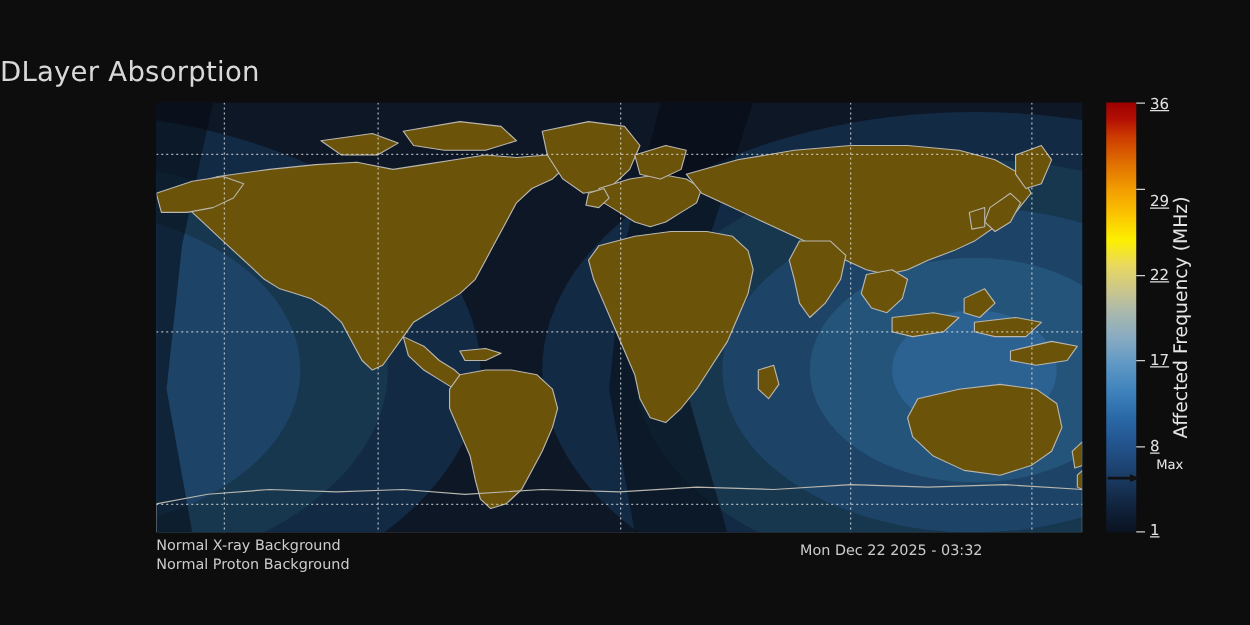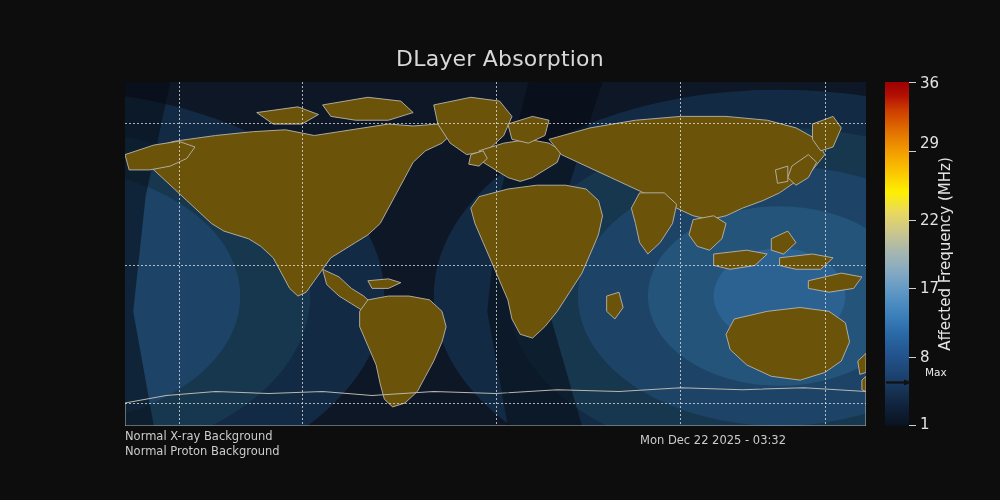--- a/index.html
+++ b/index.html
@@ -8,21 +8,21 @@
     width:1000px;height:500px;
     background:#0d0d0d;
     font-family:"DejaVu Sans","Liberation Sans",sans-serif;
     overflow:hidden;position:relative;
   }
   #app{position:absolute;inset:0;}
 
   
   .title{
     position:absolute;left:0;top:46px;width:1000px;
-    text-align:center;color:#d8d8d8;font-size:22px;letter-spacing:.2px;
+    text-align:left;color:#d8d8d8;font-size:22px;letter-spacing:.2px;
   }
 
   
   .map-frame{
     position:absolute;left:125px;top:82px;width:741px;height:344px;
     background:#0e1726;overflow:hidden;
   }
   .map-inner{position:absolute;inset:0;}
   .map-svg{position:absolute;left:0;top:0;width:741px;height:344px;display:block;}
 
@@ -53,22 +53,22 @@
       #e8d860 62%,
       #fdf000 68%,
       #fbc400 74%,
       #f29b00 80%,
       #e06e00 86%,
       #cc3b00 92%,
       #b41004 96%,
       #9c0000 100%);
   }
   .cb-tick{position:absolute;left:24px;width:7px;height:1px;background:#cfcfcf;}
-  .cb-tlabel{position:absolute;left:35px;color:#e2e2e2;font-size:15px;
-    transform:translateY(-50%);white-space:nowrap;}
+  .cb-tlabel{position:absolute;left:35px;color:#e2e2e2;font-size:12px;
+    transform:translateY(-50%);white-space:nowrap;text-decoration:underline;}
   .cb-axis-label{
     position:absolute;left:935px;top:82px;height:344px;width:20px;
     color:#e4e4e4;font-size:15px;
     display:flex;align-items:center;justify-content:center;
   }
   .cb-axis-label span{
     display:block;transform:rotate(-90deg);white-space:nowrap;
   }
   .max-marker{position:absolute;left:885px;top:366px;width:40px;height:22px;}
   .max-marker .mx-text{position:absolute;left:0;top:0;color:#e9e9e9;font-size:10.5px;margin-left:40px;}
@@ -204,21 +204,21 @@
   <div class="cbar-wrap">
     <div class="cbar"></div>
     <div class="cb-tick" style="top:0px"></div>
     <div class="cb-tick" style="top:68.8px"></div>
     <div class="cb-tick" style="top:137.6px"></div>
     <div class="cb-tick" style="top:206.4px"></div>
     <div class="cb-tick" style="top:275.2px"></div>
     <div class="cb-tick" style="top:343px"></div>
 
     <div class="cb-tlabel" style="top:1px">36</div>
-    <div class="cb-tlabel" style="top:61px">29</div>
+    <div class="cb-tlabel" style="top:79px">29</div>
     <div class="cb-tlabel" style="top:137.6px">22</div>
     <div class="cb-tlabel" style="top:206.4px">17</div>
     <div class="cb-tlabel" style="top:275.2px">8</div>
     <div class="cb-tlabel" style="top:342px">1</div>
   </div>
 
   <div class="max-marker">
     <div class="mx-text">Max</div>
     <svg class="mx-arrow" viewBox="0 0 27 7">
       <path d="M0,3.5 L20,3.5" stroke="#111" stroke-width="2.2" fill="none"></path>

